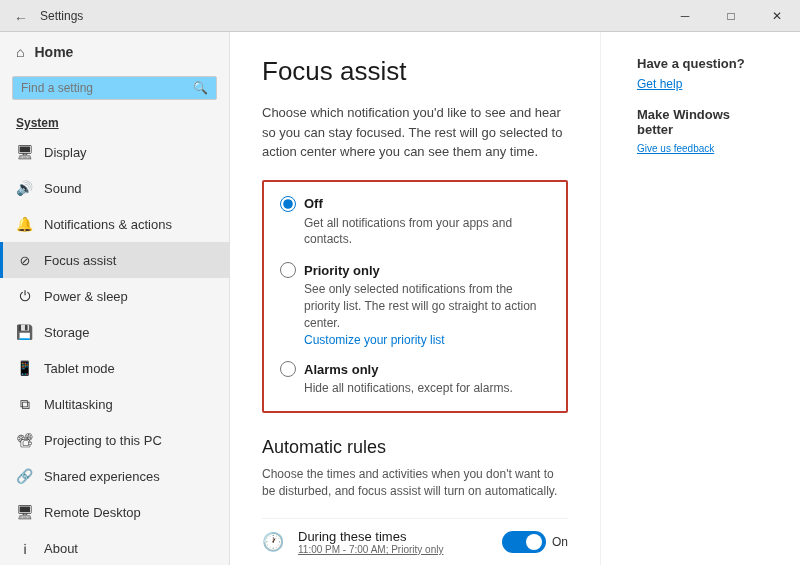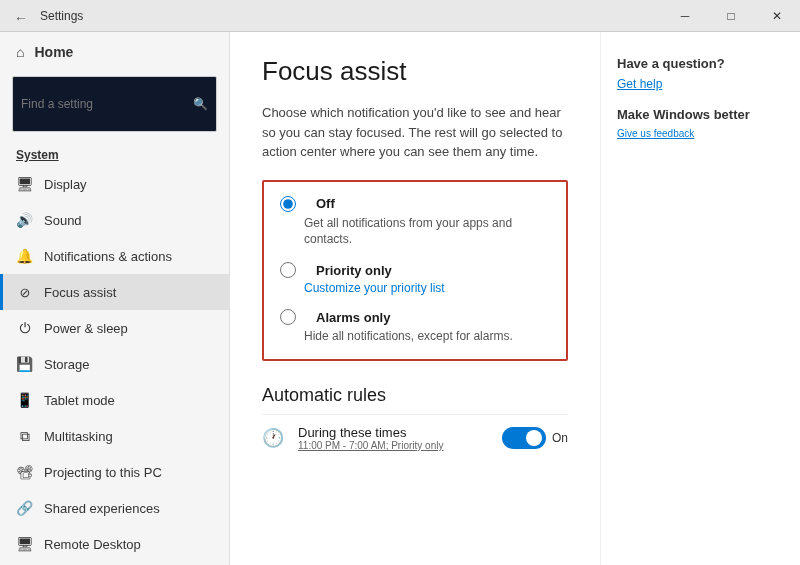--- a/index.html
+++ b/index.html
@@ -33,22 +33,22 @@
     }
     .sidebar-home {
       display: flex; align-items: center; gap: 10px;
       padding: 12px 16px;
       font-size: 14px; font-weight: 600; color: #333;
       cursor: pointer;
     }
     .sidebar-search {
       margin: 4px 12px 8px 12px;
       display: flex; align-items: center;
-      background: #0f172a; border: 1px solid #ccc; border-radius: 2px;
-      padding: 20px 8px; gap: 6px;
+      background: #7dd3fc; border: 1px solid #ccc; border-radius: 2px;
+      padding: 4px 8px; gap: 6px;
     }
     .sidebar-search input {
       border: none; outline: none; font-size: 12px; color: #666; width: 100%; background: transparent;
     }
     .sidebar-section-label {
       font-size: 12px; font-weight: 700; color: #333;
       padding: 8px 16px 4px 16px;
       text-decoration: underline;
     }
     .sidebar-item {
@@ -74,21 +74,21 @@
     
     .options-box {
       border: 2px solid #c0392b;
       border-radius: 2px;
       padding: 14px 16px;
       margin-bottom: 24px;
       max-width: 480px;
     }
     .radio-option { margin-bottom: 14px; }
     .radio-option:last-child { margin-bottom: 0; }
-    .radio-label { display: flex; align-items: center; gap: 20px; font-size: 13px; font-weight: 600; color: #1a1a1a; margin-bottom: 3px; cursor: pointer; }
+    .radio-label { display: flex; align-items: center; gap: 8px; font-size: 13px; font-weight: 600; color: #1a1a1a; margin-bottom: 3px; cursor: pointer; }
     .radio-input { width: 16px; height: 16px; accent-color: #0078d4; flex-shrink: 0; cursor: pointer; }
     .radio-desc { font-size: 12px; color: #555; margin-left: 24px; line-height: 1.4; }
     .radio-link { font-size: 12px; color: #0078d4; margin-left: 24px; margin-top: 2px; cursor: pointer; text-decoration: none; display: block; }
 
     
     .section-title { font-size: 18px; font-weight: 400; color: #1a1a1a; margin-bottom: 8px; }
     .section-desc { font-size: 12px; color: #555; margin-bottom: 18px; max-width: 480px; line-height: 1.4; }
 
     .rule-item {
       display: flex; align-items: flex-start; justify-content: space-between;
@@ -113,21 +113,21 @@
       position: absolute; content: '';
       height: 16px; width: 16px;
       left: 24px; bottom: 3px;
       background: white; border-radius: 50%; transition: 0.2s;
     }
     .toggle-label { font-size: 12px; color: #333; }
 
     
     .right-panel {
       width: 200px;
-      padding: 24px 16px;
+      padding: 24px 36px;
       background: white;
       border-left: 1px solid #f0f0f0;
       flex-shrink: 0;
     }
     .help-title { font-size: 13px; font-weight: 600; color: #333; margin-bottom: 6px; }
     .help-link { font-size: 12px; color: #0078d4; cursor: pointer; display: block; margin-bottom: 16px; }
     .make-better-title { font-size: 13px; font-weight: 600; color: #333; margin-bottom: 6px; }
     .feedback-link { font-size: 10px; color: #0078d4; cursor: pointer; display: block; }
   </style>
 </head>
@@ -220,33 +220,35 @@
           <span>Off</span>
         </label>
         <div class="radio-desc">Get all notifications from your apps and contacts.</div>
       </div>
 
       <div class="radio-option">
         <label class="radio-label">
           <input type="radio" class="radio-input" name="focus" style="">
           <span>Priority only</span>
         </label>
+        <div class="radio-desc">See only selected notifications from the priority list. The rest will go straight to action center.</div>
         <a class="radio-link" href="#">Customize your priority list</a>
       </div>
 
       <div class="radio-option">
         <label class="radio-label">
           <input type="radio" class="radio-input" name="focus" style="">
           <span>Alarms only</span>
         </label>
         <div class="radio-desc">Hide all notifications, except for alarms.</div>
       </div>
     </div>
 
     <h2 class="section-title">Automatic rules</h2>
+    <p class="section-desc">Choose the times and activities when you don't want to be disturbed, and focus assist will turn on automatically.</p>
 
     <div class="rule-item">
       <div class="rule-left">
         <span class="rule-icon">🕐</span>
         <div>
           <div class="rule-text-title">During these times</div>
           <div class="rule-text-sub">11:00 PM - 7:00 AM; Priority only</div>
         </div>
       </div>
       <div class="rule-right">

